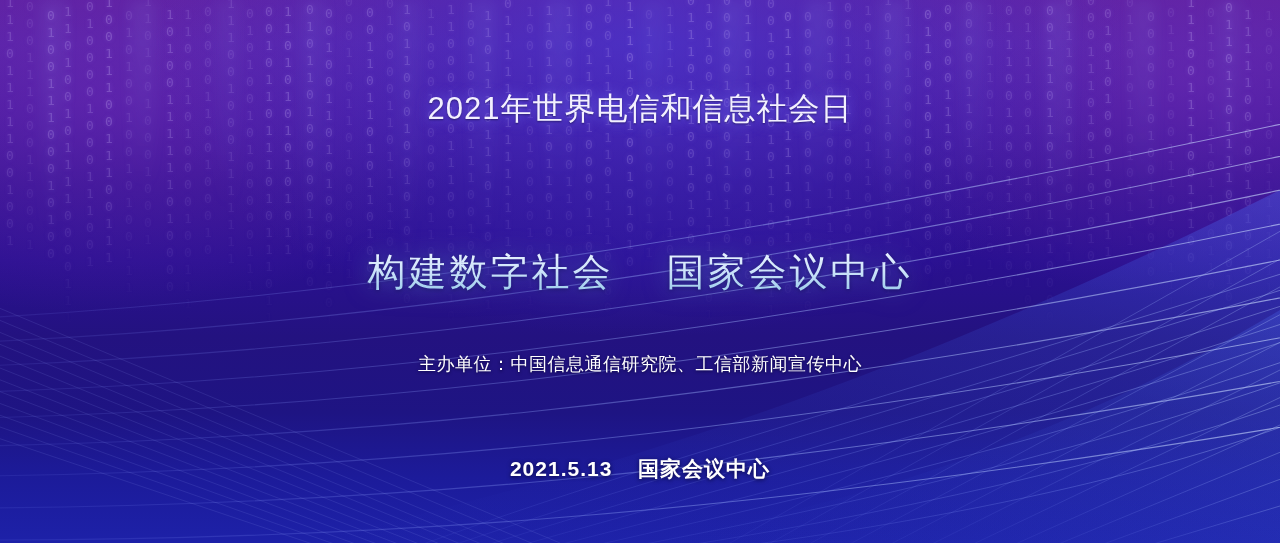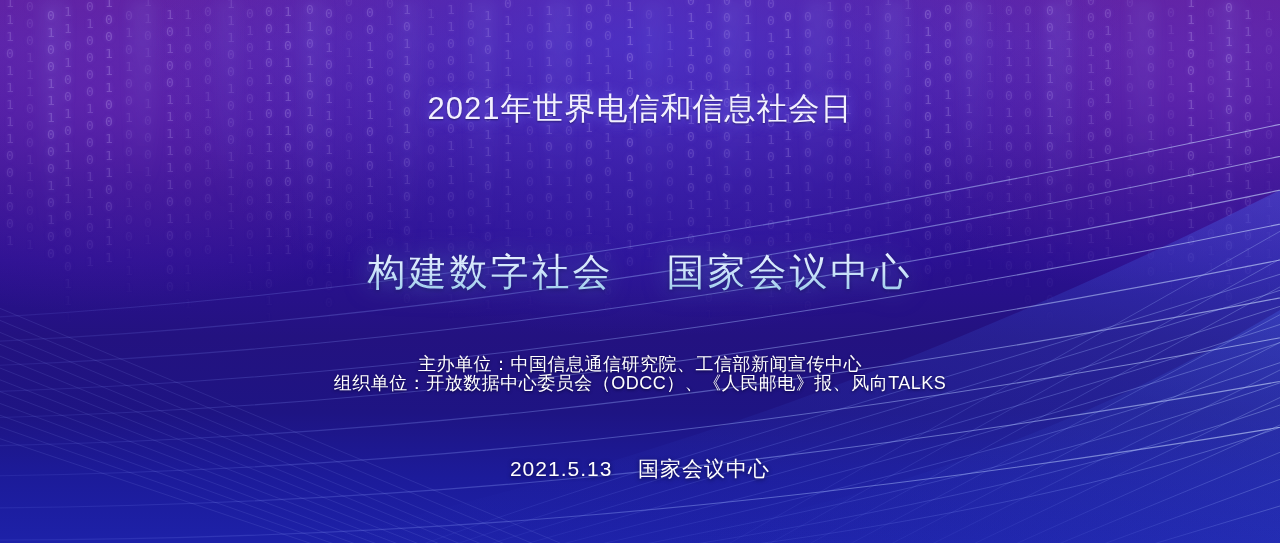--- a/index.html
+++ b/index.html
@@ -133,21 +133,21 @@
     color: #ffffff;
     text-shadow: 0 1px 3px rgba(5,0,40,0.75);
   }
   .org-1 { top: 352px; }
   .org-2 { top: 371px; }
 
   .venue {
     position: absolute;
     top: 455px; left: 0; width: 1280px;
     font-size: 21px;
-    font-weight: 400;
+    font-weight: 700;
     letter-spacing: 1px;
     color: #ffffff;
     text-shadow: 0 1px 4px rgba(5,0,40,0.8);
   }
   .venue .gap { display: inline-block; width: 12px; }
 </style>
 </head>
 <body>
 
 <div class="banner">
@@ -1386,21 +1386,20 @@
 
 
     <div class="sub-title">
       <span>构建数字社会</span>
       <span class="gap"></span>
       <span>国家会议中心</span>
     </div>
 
     <div class="org-line org-1">主办单位：中国信息通信研究院、工信部新闻宣传中心</div>
 
-    <div class="org-line org-2">组织单位：开放数据中心委员会（ODCC）、《人民邮电》报、风向TALKS</div>
 
     <div class="venue">
       <span>2021.5.13</span>
       <span class="gap"></span>
       <span>国家会议中心</span>
     </div>
 
   </div>
 </div>
 

